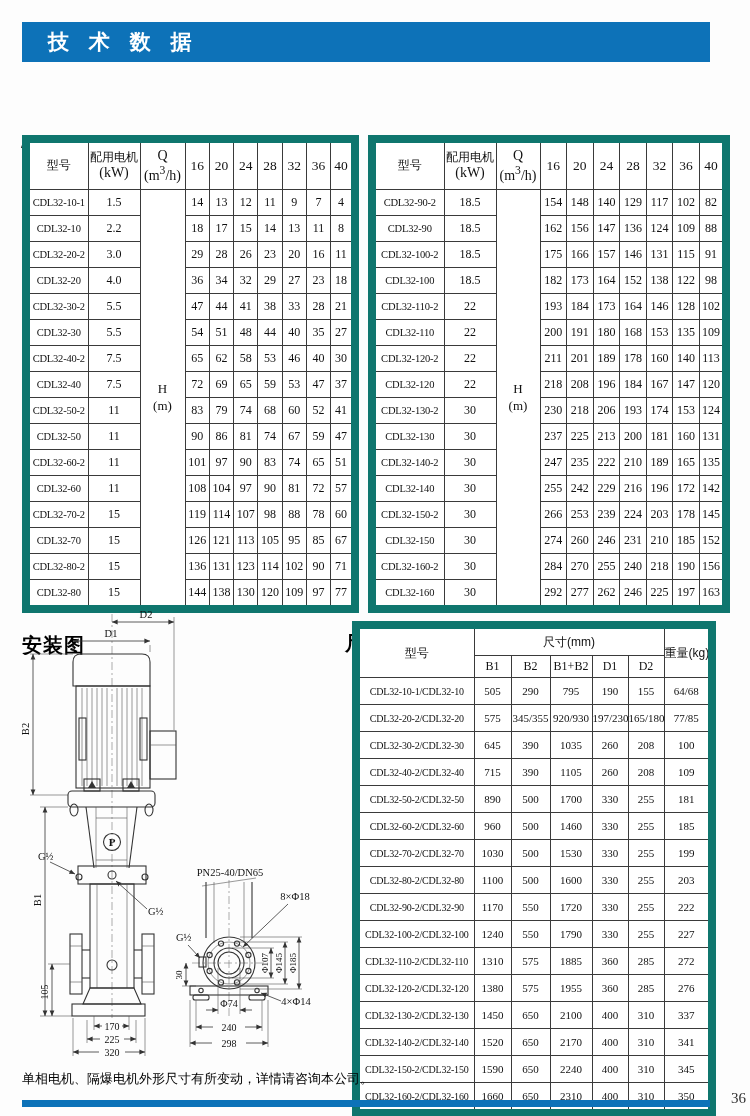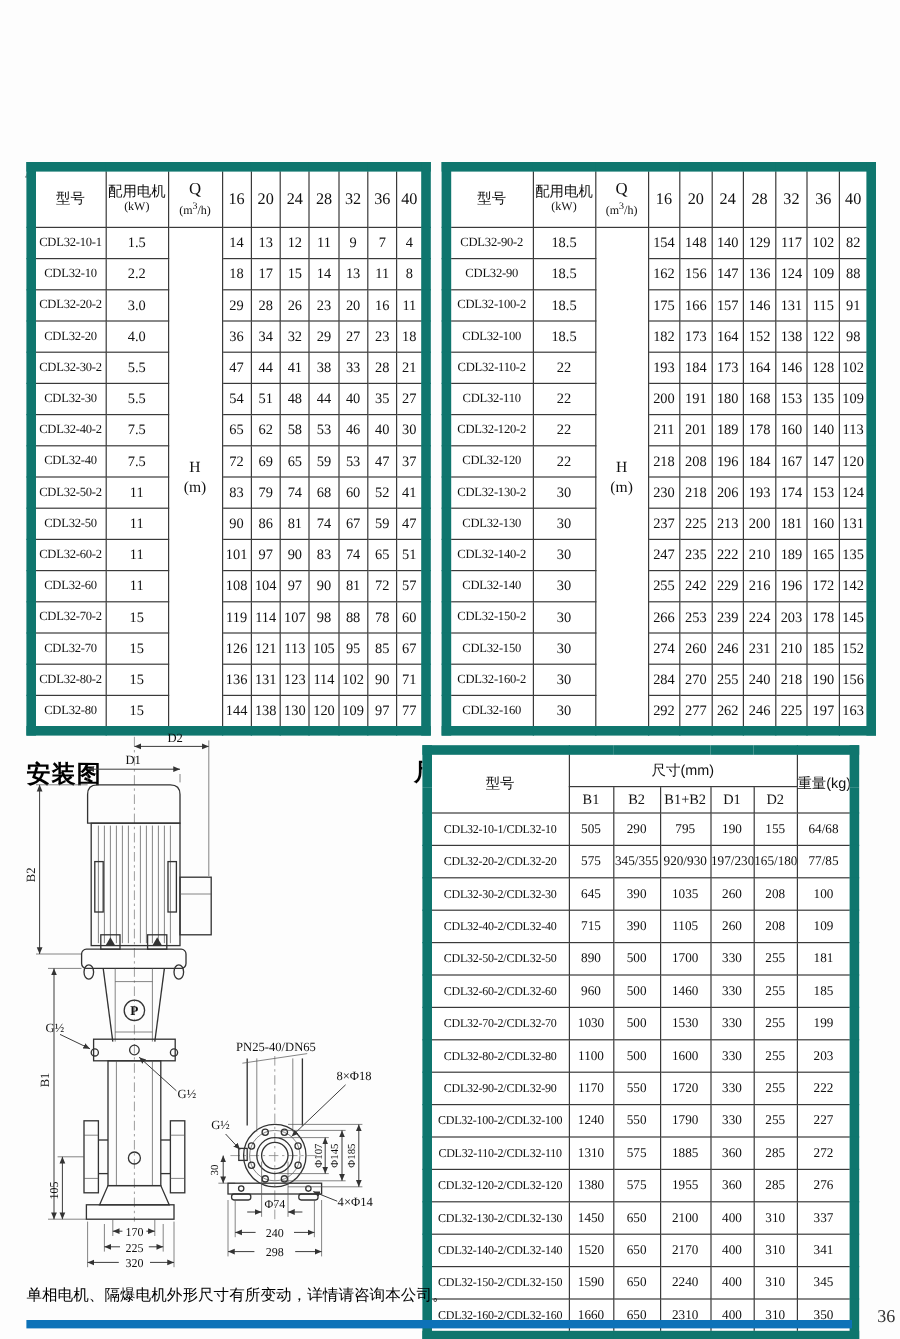--- a/index.html
+++ b/index.html
@@ -15,21 +15,21 @@
   table{border-collapse:collapse;table-layout:fixed;position:absolute;background:#fff;}
   .perf,.dims{border:8px solid #0f766e;}
   .perf th,.perf td,.dims th,.dims td{border:1px solid #3a3a3a;text-align:center;vertical-align:middle;
       padding:0;overflow:hidden;white-space:nowrap;}
   .perf th{height:46px;font-weight:normal;font-size:12px;line-height:1.15;}
   .perf th.numh{font-family:"Liberation Serif",serif;font-size:13.5px;}
   .perf td{font-family:"Liberation Serif",serif;font-size:12px;height:25px;}
   .perf td.model{font-size:10.5px;letter-spacing:-0.2px;}
   .perf td.hcell{font-size:13px;line-height:1.25;}
   .qbig{font-family:"Liberation Serif",serif;font-size:14px;}
-  .qunit{font-family:"Liberation Serif",serif;font-size:10px;}
+  .qunit{font-family:"Liberation Serif",serif;font-size:14px;}
   .dims th{font-weight:normal;font-size:12px;}
   .dims td{font-family:"Liberation Serif",serif;font-size:11px;height:26px;}
   .dims td.dmodel{font-size:10px;letter-spacing:-0.2px;}
   .dims tr.h1 th{height:26px;}
   .dims tr.h2 th{height:21px;font-family:"Liberation Serif",serif;font-size:12px;}
   
   .footnote{left:22px;top:1070px;font-size:13px;white-space:nowrap;color:#000;text-align:center;}
   .pageno{left:731px;top:1090px;font-size:15px;color:#333;font-family:"Liberation Serif",serif;}
   .botbar{left:22px;top:1100px;width:688px;height:7px;}
   
@@ -39,20 +39,23 @@
   .ln{stroke:#333;stroke-width:1.1;fill:none;}
   .tn{stroke:#555;stroke-width:0.6;fill:none;}
   .dm{stroke:#333;stroke-width:0.8;fill:none;}
   .cl{stroke:#777;stroke-width:0.6;fill:none;stroke-dasharray:8 3 2 3;}
 </style>
 </head>
 <body>
 
 <div class="page">
 
+  <div class="abs hdrbar" style="background: rgb(13, 114, 184);">
+    <span class="t">技 术 数 据</span>
+  </div>
 
   <div class="abs sechead" style="left:22px;top:99px;">性能表</div>
 
   <table class="perf" id="perfL" style="left:22px;top:135px;width:337px;height:453px;">
     <colgroup>
       <col style="width:62px">
         <col style="width:52px">
         <col style="width:45px">
       <col>
         <col>

